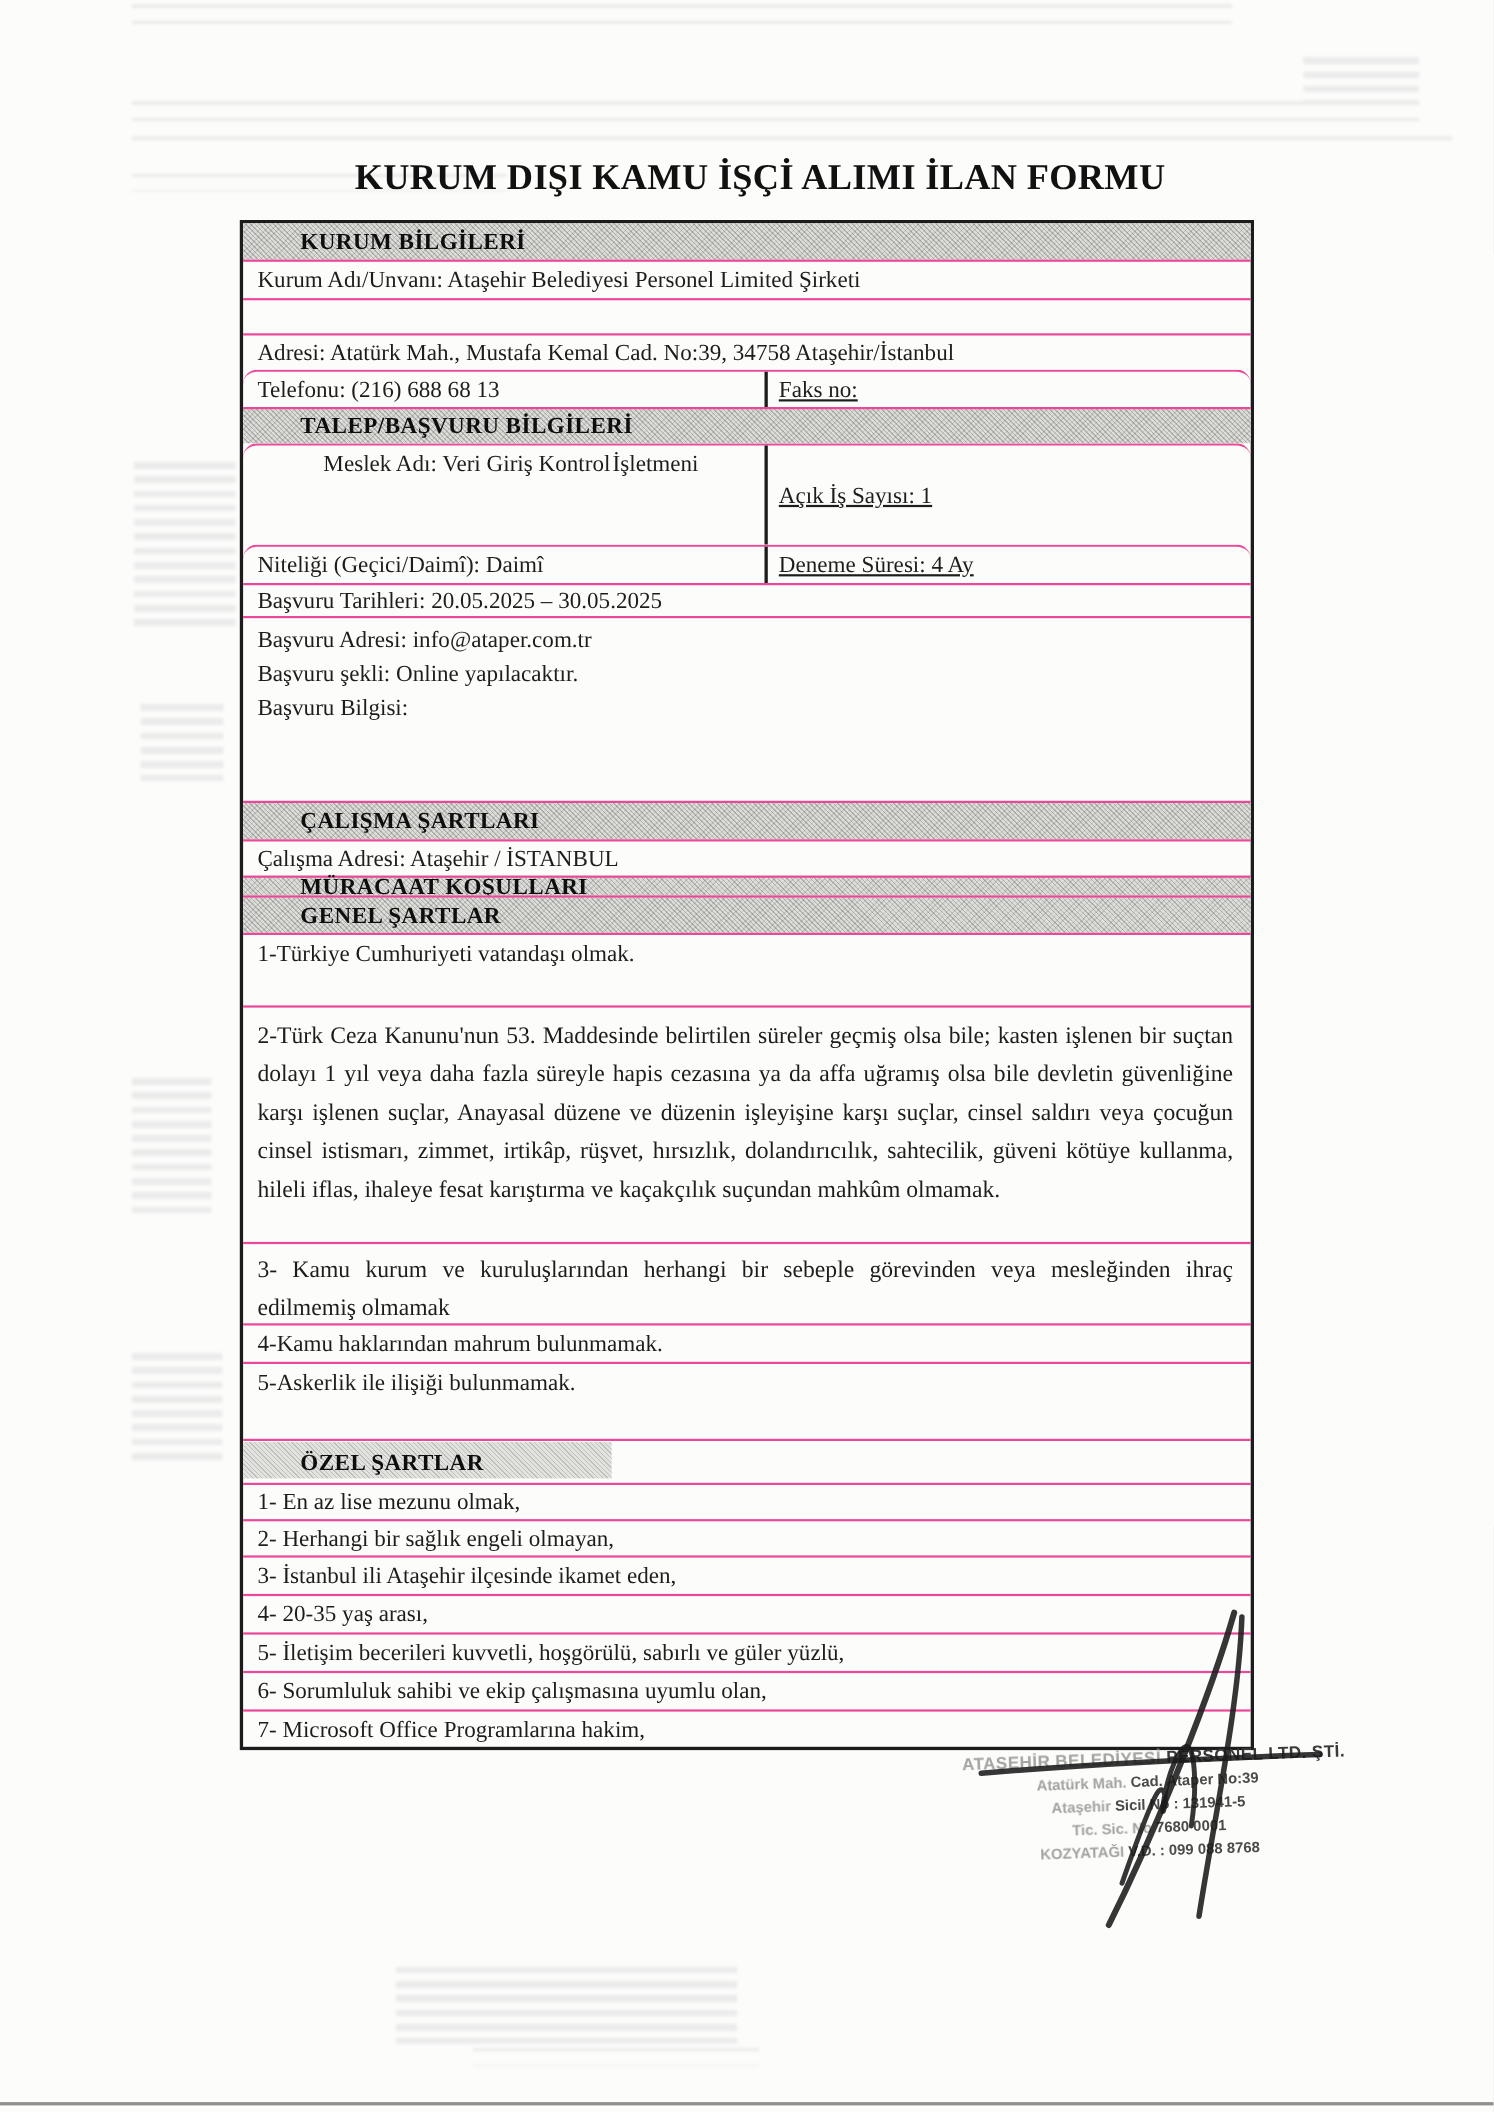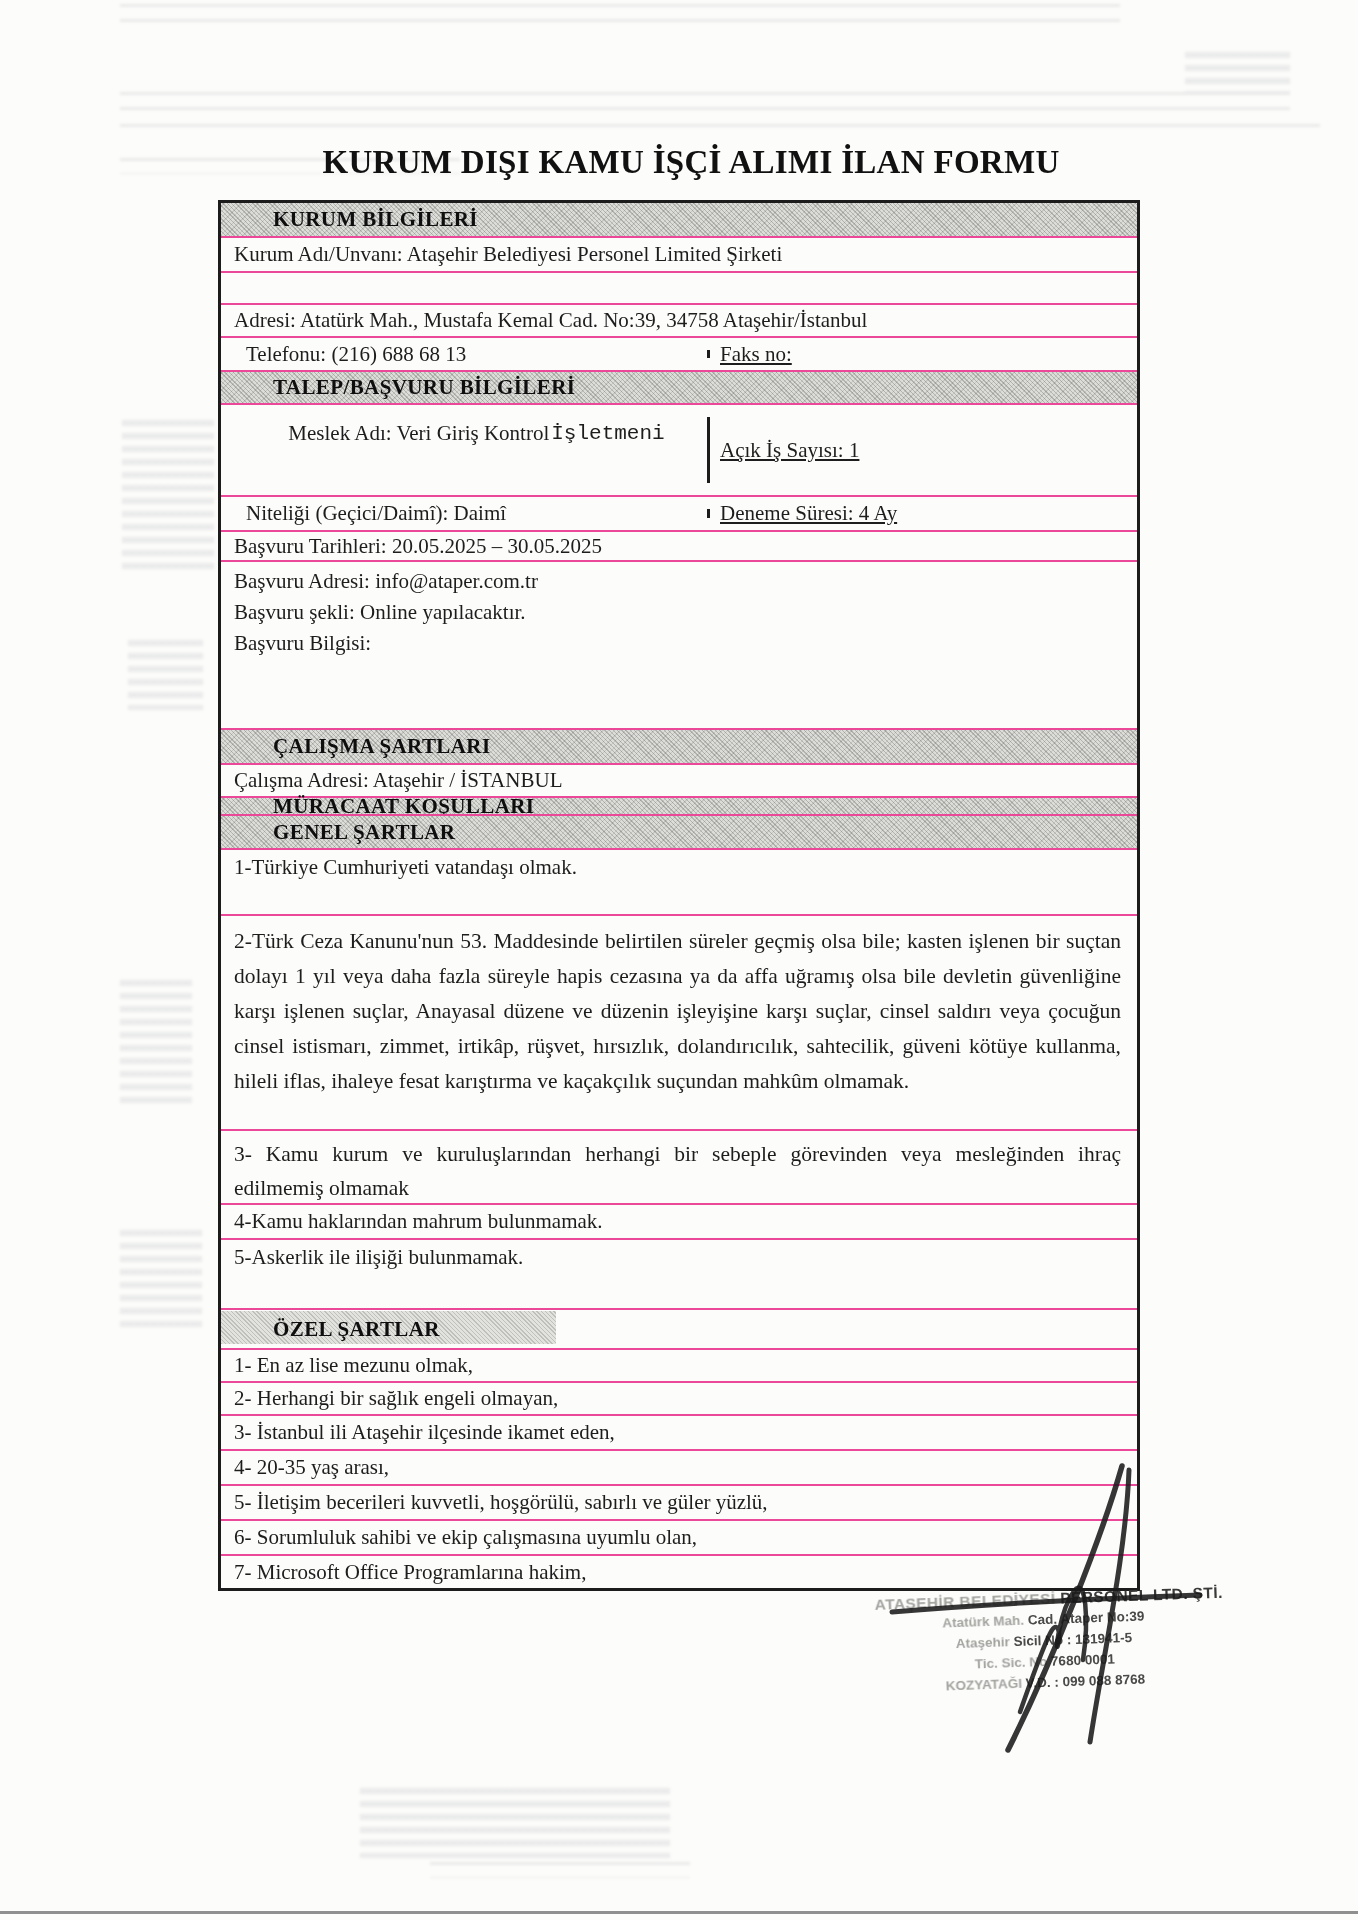--- a/index.html
+++ b/index.html
@@ -24,26 +24,26 @@
   .row:first-child{border-top:none;}
   .row .pad{padding-left:13px;}
   .row.top{align-items:flex-start;}
   .hatch{
     background-color:#dcdcd8;
     background-image:
       repeating-linear-gradient(45deg, rgba(30,30,30,0.22) 0px, rgba(30,30,30,0.22) 1px, rgba(0,0,0,0) 1px, rgba(0,0,0,0) 3px),
       repeating-linear-gradient(-45deg, rgba(30,30,30,0.12) 0px, rgba(30,30,30,0.12) 1px, rgba(0,0,0,0) 1px, rgba(0,0,0,0) 4px);
   }
   .hdr{font-weight:bold;font-size:21px;color:#0e0e0e;letter-spacing:0.4px;margin-left:39px;}
-  .two{padding:12px;}
+  .two{padding:0;border-radius:13px;}
   .cell-l{width:474px;height:100%;display:flex;align-items:center;box-sizing:border-box;}
   .cell-r{flex:1;height:100%;display:flex;align-items:center;border-left:3px solid #1c1c1c;box-sizing:border-box;padding-left:10px;text-decoration:underline;}
   .meslek-lines{display:flex;flex-direction:row;justify-content:center;height:100%;width:100%;}
   .meslek-lines .l1{padding-left:13px;line-height:33px;}
-  .meslek-lines .l2{padding-left:2px;line-height:33px;font-family:Liberation Mono, monospace;}
+  .meslek-lines .l2{padding-left:2px;line-height:33px;}
   .multiline{display:block;padding:4px 14px 0 13px;line-height:31px;}
   .para{display:block;text-align:justify;padding:8px 16px 0 13px;line-height:35px;font-size:21.5px;}
   .para2{display:block;text-align:justify;padding:6px 16px 0 13px;line-height:34px;font-size:21.5px;}
   .patch-wrap{position:relative;width:100%;height:100%;display:flex;align-items:center;}
   .hatch-patch{
     position:absolute;left:0;top:1px;bottom:4px;width:335px;
     background-color:#e2e2de;
     background-image:
       repeating-linear-gradient(45deg, rgba(30,30,30,0.18) 0px, rgba(30,30,30,0.18) 1px, rgba(0,0,0,0) 1px, rgba(0,0,0,0) 3px);
   }

